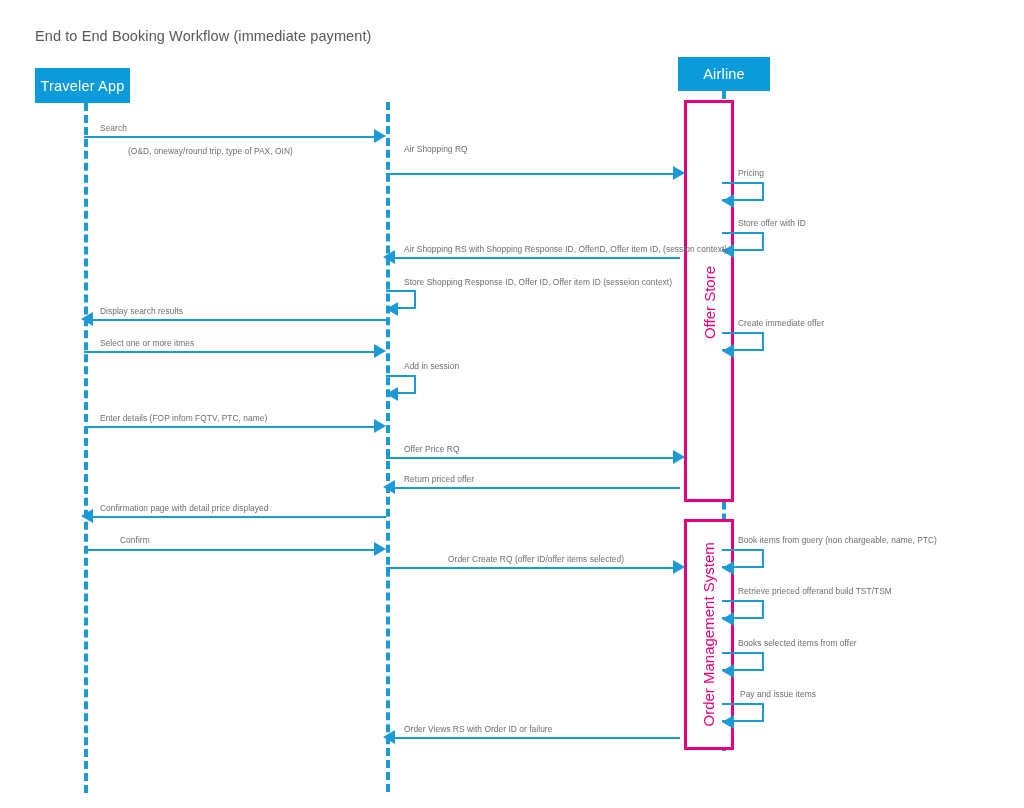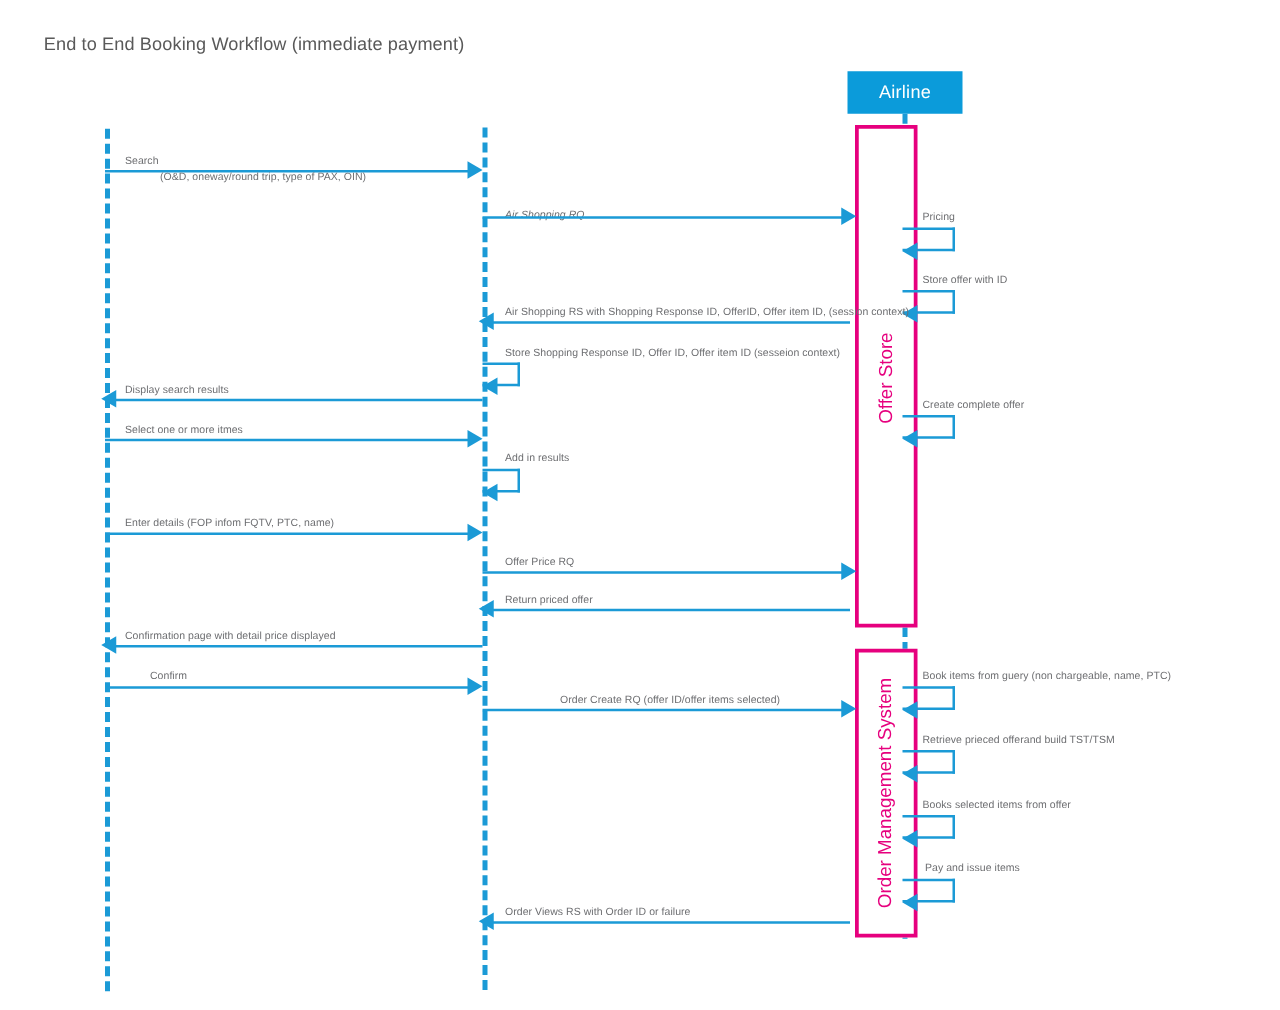--- a/index.html
+++ b/index.html
@@ -95,30 +95,33 @@
   <div class="lifeline" style="left:84px; top:103px; height:690px;"></div>
   <div class="lifeline" style="left:386px; top:102px; height:690px;"></div>
   <div class="lifeline" style="left:722px; top:91px; height:660px;"></div>
 
   <div class="act-box" style="left:684px; top:100px; width:50px; height:402px;"></div>
   <div class="act-label" style="left:659px; top:294px; width:100px; text-align:center; transform:rotate(-90deg);">Offer Store</div>
 
   <div class="act-box" style="left:684px; top:519px; width:50px; height:231px;"></div>
   <div class="act-label" style="left:618px; top:628px; width:180px; text-align:center; transform:rotate(-90deg);">Order Management System</div>
 
+  <div class="actor-box" style="left:35px; top:68px; width:95px; height:35px;">
+    <span>Traveler App</span>
+  </div>
   <div class="actor-box" style="left:678px; top:57px; width:92px; height:34px;">
     <span>Airline</span>
   </div>
 
   <div class="msg-label" style="left:100px; top:123px;">Search</div>
   <div class="msg-line" style="left:84px; top:136px; width:292px;"></div>
   <div class="arrow-r" style="left:374px; top:129px;"></div>
-  <div class="msg-label" style="left:100px; top:136px;padding-left:28px;">(O&amp;D, oneway/round trip, type of PAX, OIN)</div>
+  <div class="msg-label" style="left:100px; top:146px;padding-left:28px;">(O&amp;D, oneway/round trip, type of PAX, OIN)</div>
 
-  <div class="msg-label" style="left:404px; top:166px;font-style:italic;">Air Shopping RQ</div>
+  <div class="msg-label" style="left:404px; top:144px;">Air Shopping RQ</div>
   <div class="msg-line" style="left:386px; top:173px; width:292px;"></div>
   <div class="arrow-r" style="left:673px; top:166px;"></div>
 
   <div class="msg-label" style="left:738px; top:168px;">Pricing</div>
   <div class="selfcall" style="left:722px; top:182px; width:42px; height:19px;"></div>
   <div class="arrow-l" style="left:722px; top:194px;"></div>
 
   <div class="msg-label" style="left:738px; top:218px;">Store offer with ID</div>
   <div class="selfcall" style="left:722px; top:232px; width:42px; height:19px;"></div>
   <div class="arrow-l" style="left:722px; top:244px;"></div>
@@ -128,29 +131,29 @@
   <div class="arrow-l" style="left:383px; top:250px;"></div>
 
   <div class="msg-label" style="left:404px; top:277px;">Store Shopping Response ID, Offer ID, Offer item ID (sesseion context)</div>
   <div class="selfcall" style="left:386px; top:290px; width:30px; height:19px;"></div>
   <div class="arrow-l" style="left:386px; top:302px;"></div>
 
   <div class="msg-label" style="left:100px; top:306px;">Display search results</div>
   <div class="msg-line" style="left:90px; top:319px; width:296px;"></div>
   <div class="arrow-l" style="left:81px; top:312px;"></div>
 
-  <div class="msg-label" style="left:738px; top:318px;">Create complete offer</div>
+  <div class="msg-label" style="left:738px; top:318px;">Create immediate offer</div>
   <div class="selfcall" style="left:722px; top:332px; width:42px; height:19px;"></div>
   <div class="arrow-l" style="left:722px; top:344px;"></div>
 
   <div class="msg-label" style="left:100px; top:338px;">Select one or more itmes</div>
   <div class="msg-line" style="left:84px; top:351px; width:292px;"></div>
   <div class="arrow-r" style="left:374px; top:344px;"></div>
 
-  <div class="msg-label" style="left:404px; top:361px;">Add in results</div>
+  <div class="msg-label" style="left:404px; top:361px;">Add in session</div>
   <div class="selfcall" style="left:386px; top:375px; width:30px; height:19px;"></div>
   <div class="arrow-l" style="left:386px; top:387px;"></div>
 
   <div class="msg-label" style="left:100px; top:413px;">Enter details (FOP infom FQTV, PTC, name)</div>
   <div class="msg-line" style="left:84px; top:426px; width:292px;"></div>
   <div class="arrow-r" style="left:374px; top:419px;"></div>
 
   <div class="msg-label" style="left:404px; top:444px;">Offer Price RQ</div>
   <div class="msg-line" style="left:386px; top:457px; width:292px;"></div>
   <div class="arrow-r" style="left:673px; top:450px;"></div>

